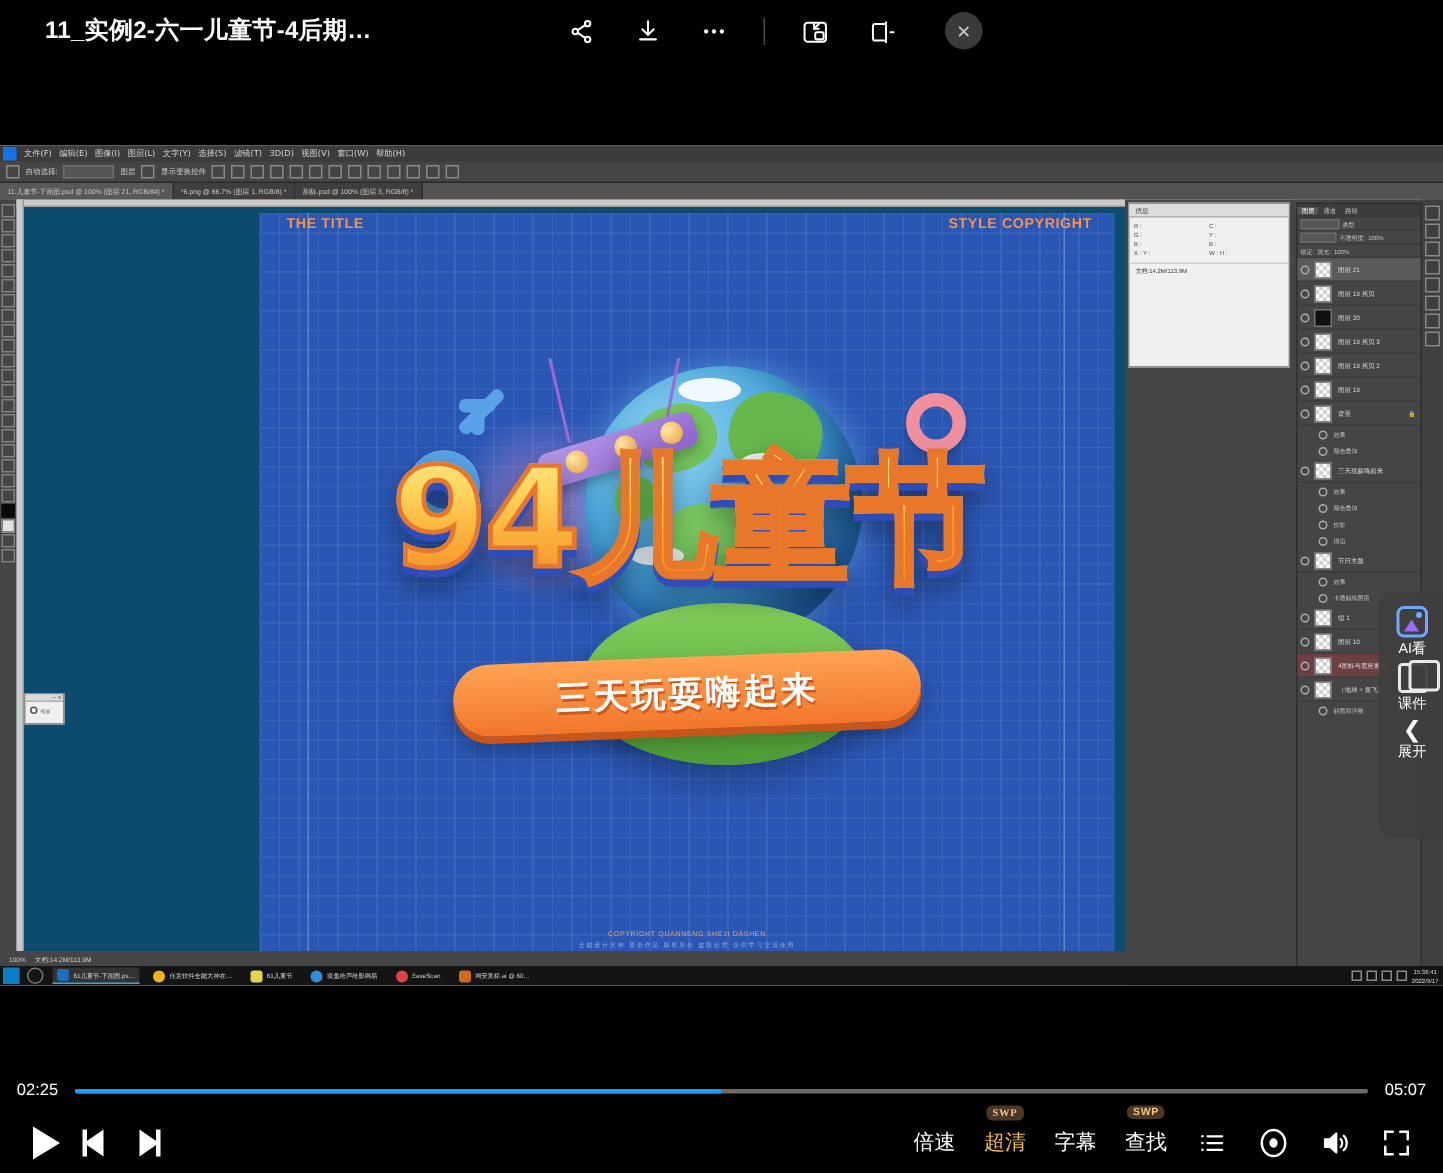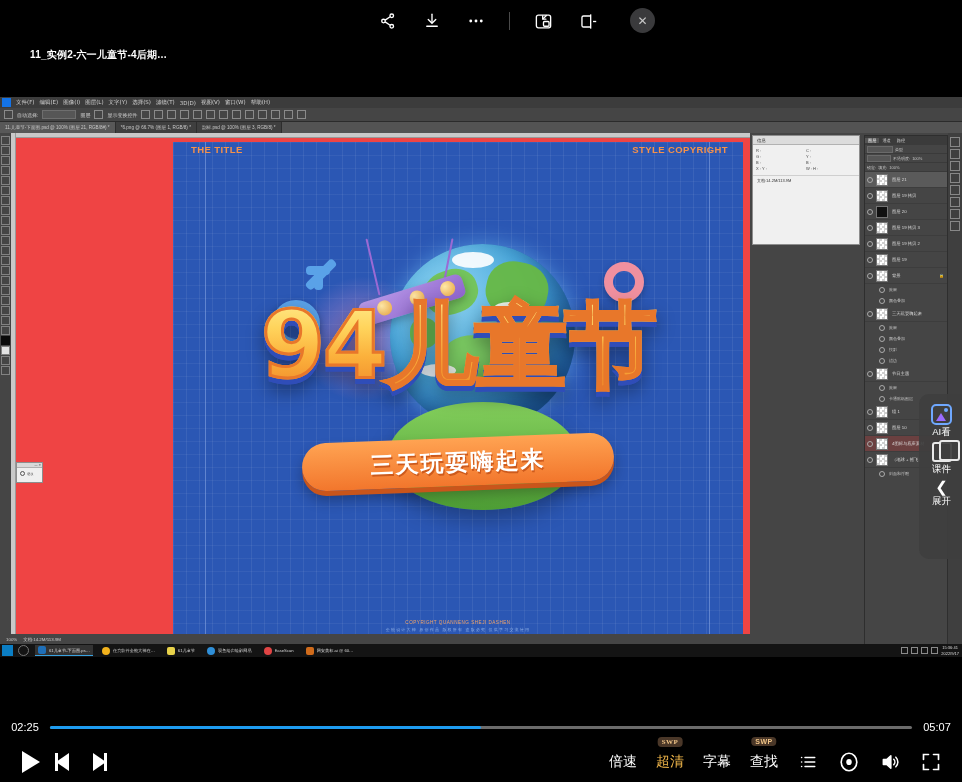--- a/index.html
+++ b/index.html
@@ -4,22 +4,22 @@
 <style>
   * { box-sizing: border-box; margin:0; padding:0; }
   html,body { width:962px; height:782px; background:#000; overflow:hidden;
     font-family:"Liberation Sans","DejaVu Sans",sans-serif; }
 
   #root { position:relative; width:962px; height:782px; background:#000; }
 
   
   .topbar { position:absolute; left:0; top:0; width:962px; height:46px; background:#000;
             display:flex; align-items:center; }
-  .vtitle { position:absolute; left:30px; top:10px; color:#fff; font-size:10px;
-            font-weight:bold; letter-spacing:.2px; white-space:nowrap;margin-top:38px; }
+  .vtitle { position:absolute; left:30px; top:10px; color:#fff; font-size:16px;
+            font-weight:bold; letter-spacing:.2px; white-space:nowrap; }
   .ticons { position:absolute; left:375px; top:8px; display:flex; align-items:center; gap:18px; }
   .ticon { width:26px; height:26px; display:flex; align-items:center; justify-content:center;
            color:#fff; }
   .tdiv { width:1px; height:18px; background:#4a4a4a; margin:0 2px; }
   .closebtn { position:absolute; left:630px; top:8px; width:25px; height:25px; border-radius:50%;
               background:#3a3a3c; color:#c8c8c8; font-size:12px; display:flex;
               align-items:center; justify-content:center; }
   .askpill { position:absolute; left:665px; top:6px; height:31px; border-radius:16px;
              background:#15112e; border:1px solid #3b3470; color:#e6e6f2; font-size:13px;
              display:flex; align-items:center; padding:0 16px; white-space:nowrap; }
@@ -59,21 +59,21 @@
              display:flex; align-items:stretch; }
   .ps-tab { background:#3f3f3f; border-right:1px solid #2d2d2d; color:#c8c8c8; font-size:4.6px;
             display:flex; align-items:center; padding:0 5px; white-space:nowrap; }
   .ps-tab.active { background:#585858; }
   
   .ps-tools { position:absolute; left:0; top:36px; width:11px; height:524px; background:#454545;
               padding-top:2px; }
   .tool { width:9px; height:9px; margin:1px auto; border:1px solid #8d8d8d; opacity:.85; }
   
   .ps-canvasarea { position:absolute; left:11px; top:36px; width:851px; height:501px;
-                   background:#ef4444; }
+                   background:#0c4a6e; }
   .ruler-h { position:absolute; left:0; top:0; width:851px; height:5px; background:#c9c9c9;
              border-bottom:1px solid #9a9a9a; }
   .ruler-v { position:absolute; left:0; top:0; width:5px; height:501px; background:#c9c9c9;
              border-right:1px solid #9a9a9a; }
 
   .artboard { position:absolute; left:162px; top:9px; width:570px; height:492px;
               background:#2b57b4; overflow:hidden; }
   .grid-overlay { position:absolute; inset:0;
      background-image:
        repeating-linear-gradient(to right, rgba(255,255,255,.07) 0 1px, transparent 1px 13px),

